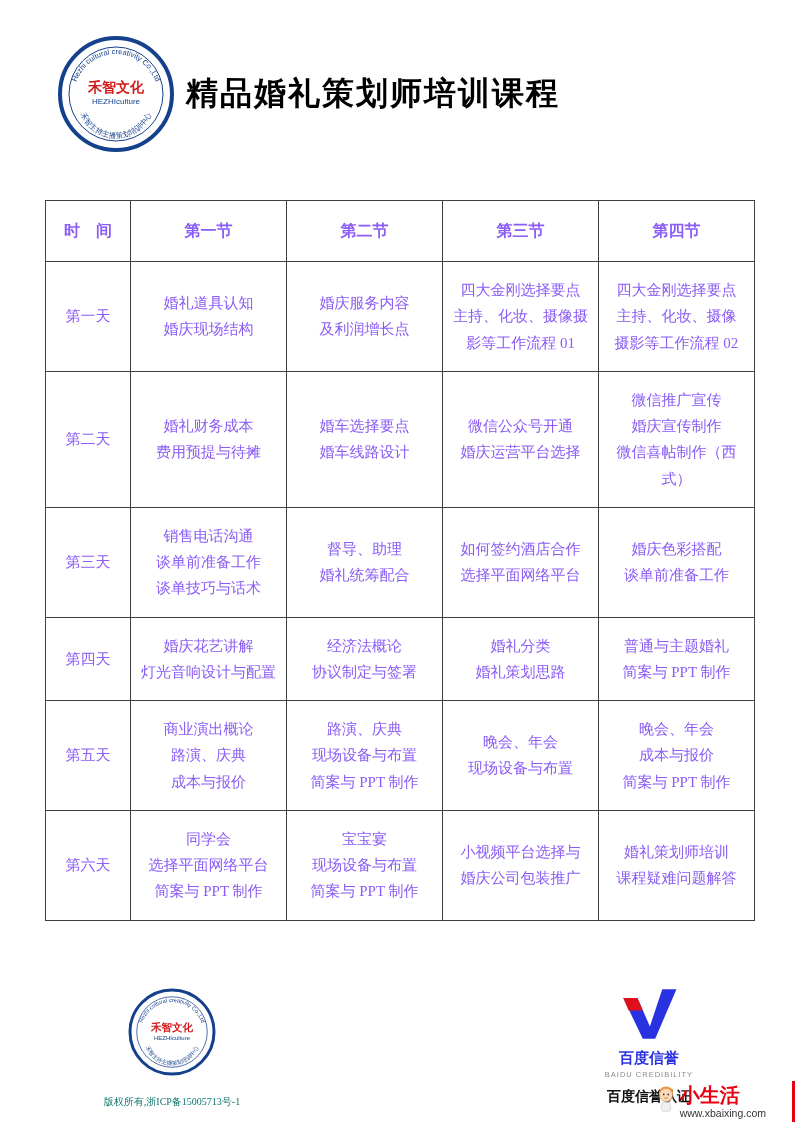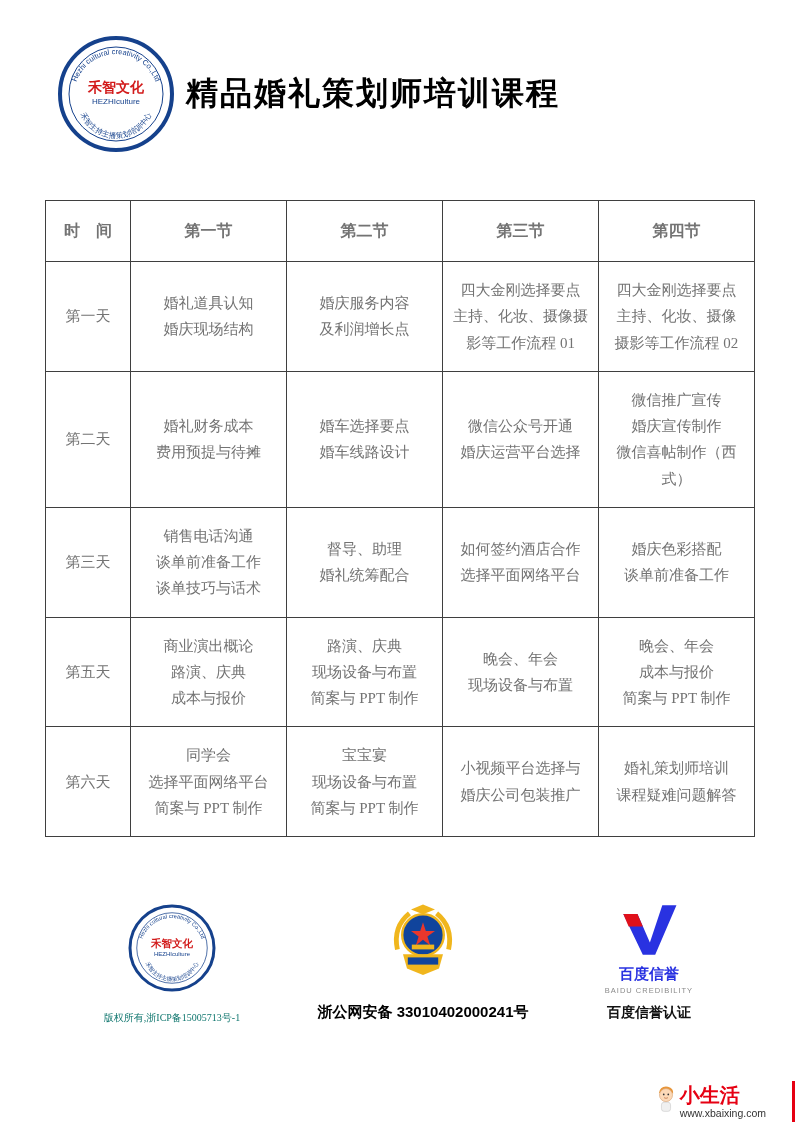--- a/index.html
+++ b/index.html
@@ -12,21 +12,21 @@
   .logo-wrap{flex:0 0 auto;width:120px;height:120px;}
   .page-title{
     margin:0;font-family:"Liberation Sans", sans-serif;font-weight:900;
     font-size:32px;letter-spacing:2px;color:#000;white-space:nowrap;
   }
   
   .table-wrap{width:710px;margin:46px auto 0;}
   table.course{border-collapse:collapse;width:100%;table-layout:fixed;}
   table.course th, table.course td{
     border:1px solid #3f3f3f;text-align:center;vertical-align:middle;
-    white-space:pre-line;color:#737373;
+    white-space:pre-line;color:#8b5cf6;
   }
   table.course thead th{
     font-weight:bold;font-size:16px;height:40px;padding:10px 2px;
     font-family:"Liberation Serif", serif;
   }
   table.course tbody td{font-size:15px;line-height:1.75;padding:15px 4px;}
   table.course td.day{font-size:15px;}
   
   .footer{display:flex;justify-content:space-between;align-items:flex-start;
     margin:66px 66px 0 62px;}
@@ -126,20 +126,31 @@
         <td class="day">第三天</td>
         <td>销售电话沟通
 谈单前准备工作
 谈单技巧与话术</td>
         <td>督导、助理
 婚礼统筹配合</td>
         <td>如何签约酒店合作
 选择平面网络平台</td>
         <td>婚庆色彩搭配
 谈单前准备工作</td>
+      </tr>
+      <tr>
+        <td class="day">第四天</td>
+        <td>婚庆花艺讲解
+灯光音响设计与配置</td>
+        <td>经济法概论
+协议制定与签署</td>
+        <td>婚礼分类
+婚礼策划思路</td>
+        <td>普通与主题婚礼
+简案与 PPT 制作</td>
       </tr>
       <tr>
         <td class="day">第五天</td>
         <td>商业演出概论
 路演、庆典
 成本与报价</td>
         <td>路演、庆典
 现场设备与布置
 简案与 PPT 制作</td>
         <td>晚会、年会
@@ -182,35 +193,20 @@
         <text x="60" y="58" text-anchor="middle" font-size="14" font-weight="bold" fill="#d21a1a">禾智文化</text>
         <text x="60" y="70" text-anchor="middle" font-size="8" fill="#15418c">HEZHIculture</text>
         <text font-size="7.5" fill="#15418c">
           <textPath href="#arcBot2" startOffset="50%" text-anchor="middle">禾智主持主播策划培训中心</textPath>
         </text>
       </svg>
     </div>
     <div class="copyright">版权所有,浙ICP备15005713号-1</div>
   </div>
 
-  <div class="f-block f-center">
-    <div>
-      <svg viewBox="0 0 90 100" width="72" height="80">
-        <path d="M13,58 Q7,30 28,13" stroke="#f0b61d" stroke-width="6" fill="none"></path>
-        <path d="M77,58 Q83,30 62,13" stroke="#f0b61d" stroke-width="6" fill="none"></path>
-        <path d="M30,8 L45,2 L60,8 L45,14 Z" fill="#f0b61d"></path>
-        <circle cx="45" cy="40" r="26" fill="#10449c" stroke="#f0b61d" stroke-width="3"></circle>
-        <polygon points="45,24 48.5,35 60,35 50.5,42 54,53 45,46 36,53 39.5,42 30,35 41.5,35" fill="#e8372c"></polygon>
-        <rect x="31" y="52" width="28" height="6" fill="#f0b61d"></rect>
-        <path d="M20,64 L70,64 L65,82 L45,90 L25,82 Z" fill="#f0b61d"></path>
-        <rect x="26" y="68" width="38" height="9" fill="#10449c"></rect>
-      </svg>
-    </div>
-    <div class="police-text">浙公网安备 33010402000241号</div>
-  </div>
 
   <div class="f-block f-right">
     <div>
       <svg viewBox="0 0 70 60" width="62" height="54">
         <polygon points="6,12 22,12 36,44 50,2 66,2 42,58 28,58" fill="#2932e1"></polygon>
         <polygon points="6,12 22,12 28,26 12,26" fill="#e0101a"></polygon>
       </svg>
     </div>
     <div class="baidu-name">百度信誉</div>
     <div class="baidu-en">BAIDU CREDIBILITY</div>

